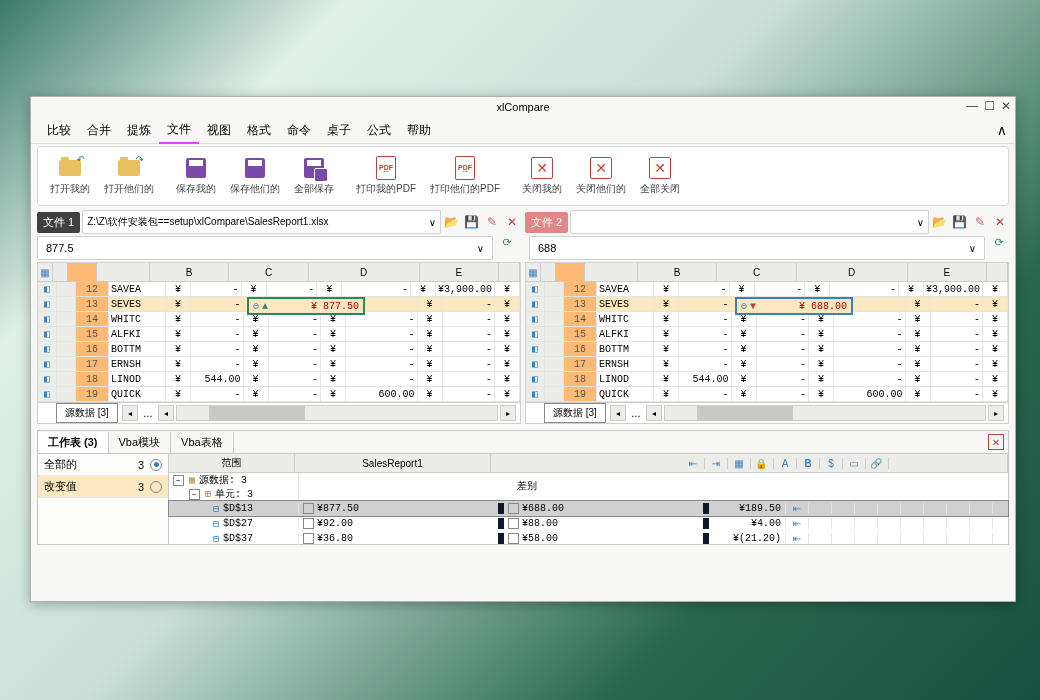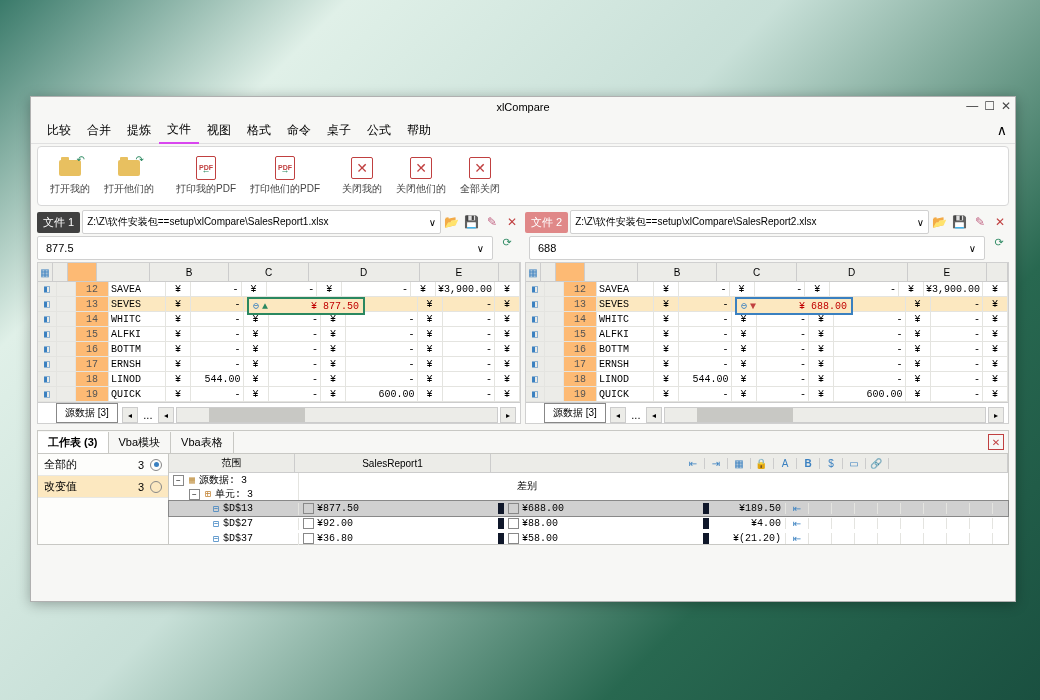--- a/index.html
+++ b/index.html
@@ -313,21 +313,21 @@
   color: #c00000;
   left: 209px; top: 15px; width: 106px; height: 14px;
 }
 .tri-up { color: #2a8860; margin-right: 4px; }
 .tri-down { color: #c04040; margin-right: 4px; }
 .arrow-circ { color: #3a80c0; margin-right: 3px; font-size: 10px; }
 .sheet-tabbar {
   display: flex;
   height: 20px;
   border-top: 1px solid #ccc;
-  align-items: flex-end;
+  align-items: center;
 }
 .sheet-tab {
   padding: 2px 8px;
   border: 1px solid #888;
   background: #fff;
   font-size: 10px;
   margin-left: 18px;
 }
 .sheet-scroll {
   flex: 1;
@@ -504,20 +504,42 @@
             <div class="icon-folder">
               <span class="arrow">↷</span>
             </div>
           </div>
         <span>打开他们的</span>
       </div>
     </div>
     <div class="tool-group">
       <div class="tool-btn">
         <div class="tool-icon">
+            <div class="icon-save"></div>
+          </div>
+        <span>保存我的</span>
+      </div>
+      <div class="tool-btn">
+        <div class="tool-icon">
+            <div class="icon-save"></div>
+          </div>
+        <span>保存他们的</span>
+      </div>
+      <div class="tool-btn">
+        <div class="tool-icon">
+            <div class="icon-save">
+              <div class="sub"></div>
+            </div>
+          </div>
+        <span>全部保存</span>
+      </div>
+    </div>
+    <div class="tool-group">
+      <div class="tool-btn">
+        <div class="tool-icon">
             <div class="icon-pdf">PDF<span class="arrow">←</span></div>
           </div>
         <span>打印我的PDF</span>
       </div>
       <div class="tool-btn">
         <div class="tool-icon">
             <div class="icon-pdf">PDF<span class="arrow">→</span></div>
           </div>
         <span>打印他们的PDF</span>
       </div>
@@ -552,21 +574,20 @@
         <span class="chev">∨</span>
       </div>
       <span class="mini-icon" style="color:#c09040">📂</span>
       <span class="mini-icon" style="color:#7a4aaa">💾</span>
       <span class="mini-icon" style="color:#c06080">✎</span>
       <span class="mini-icon" style="color:#c04040">✕</span>
     </div>
     <div class="file-half">
       <span class="file-tag red">文件 2</span>
       <div class="file-path">
-        <span>Z:\Z\软件安装包==setup\xlCompare\SalesReport2.xlsx</span>
         <span class="chev">∨</span>
       </div>
       <span class="mini-icon" style="color:#c09040">📂</span>
       <span class="mini-icon" style="color:#7a4aaa">💾</span>
       <span class="mini-icon" style="color:#c06080">✎</span>
       <span class="mini-icon" style="color:#c04040">✕</span>
     </div>
   </div>
 
   <div class="value-row">

